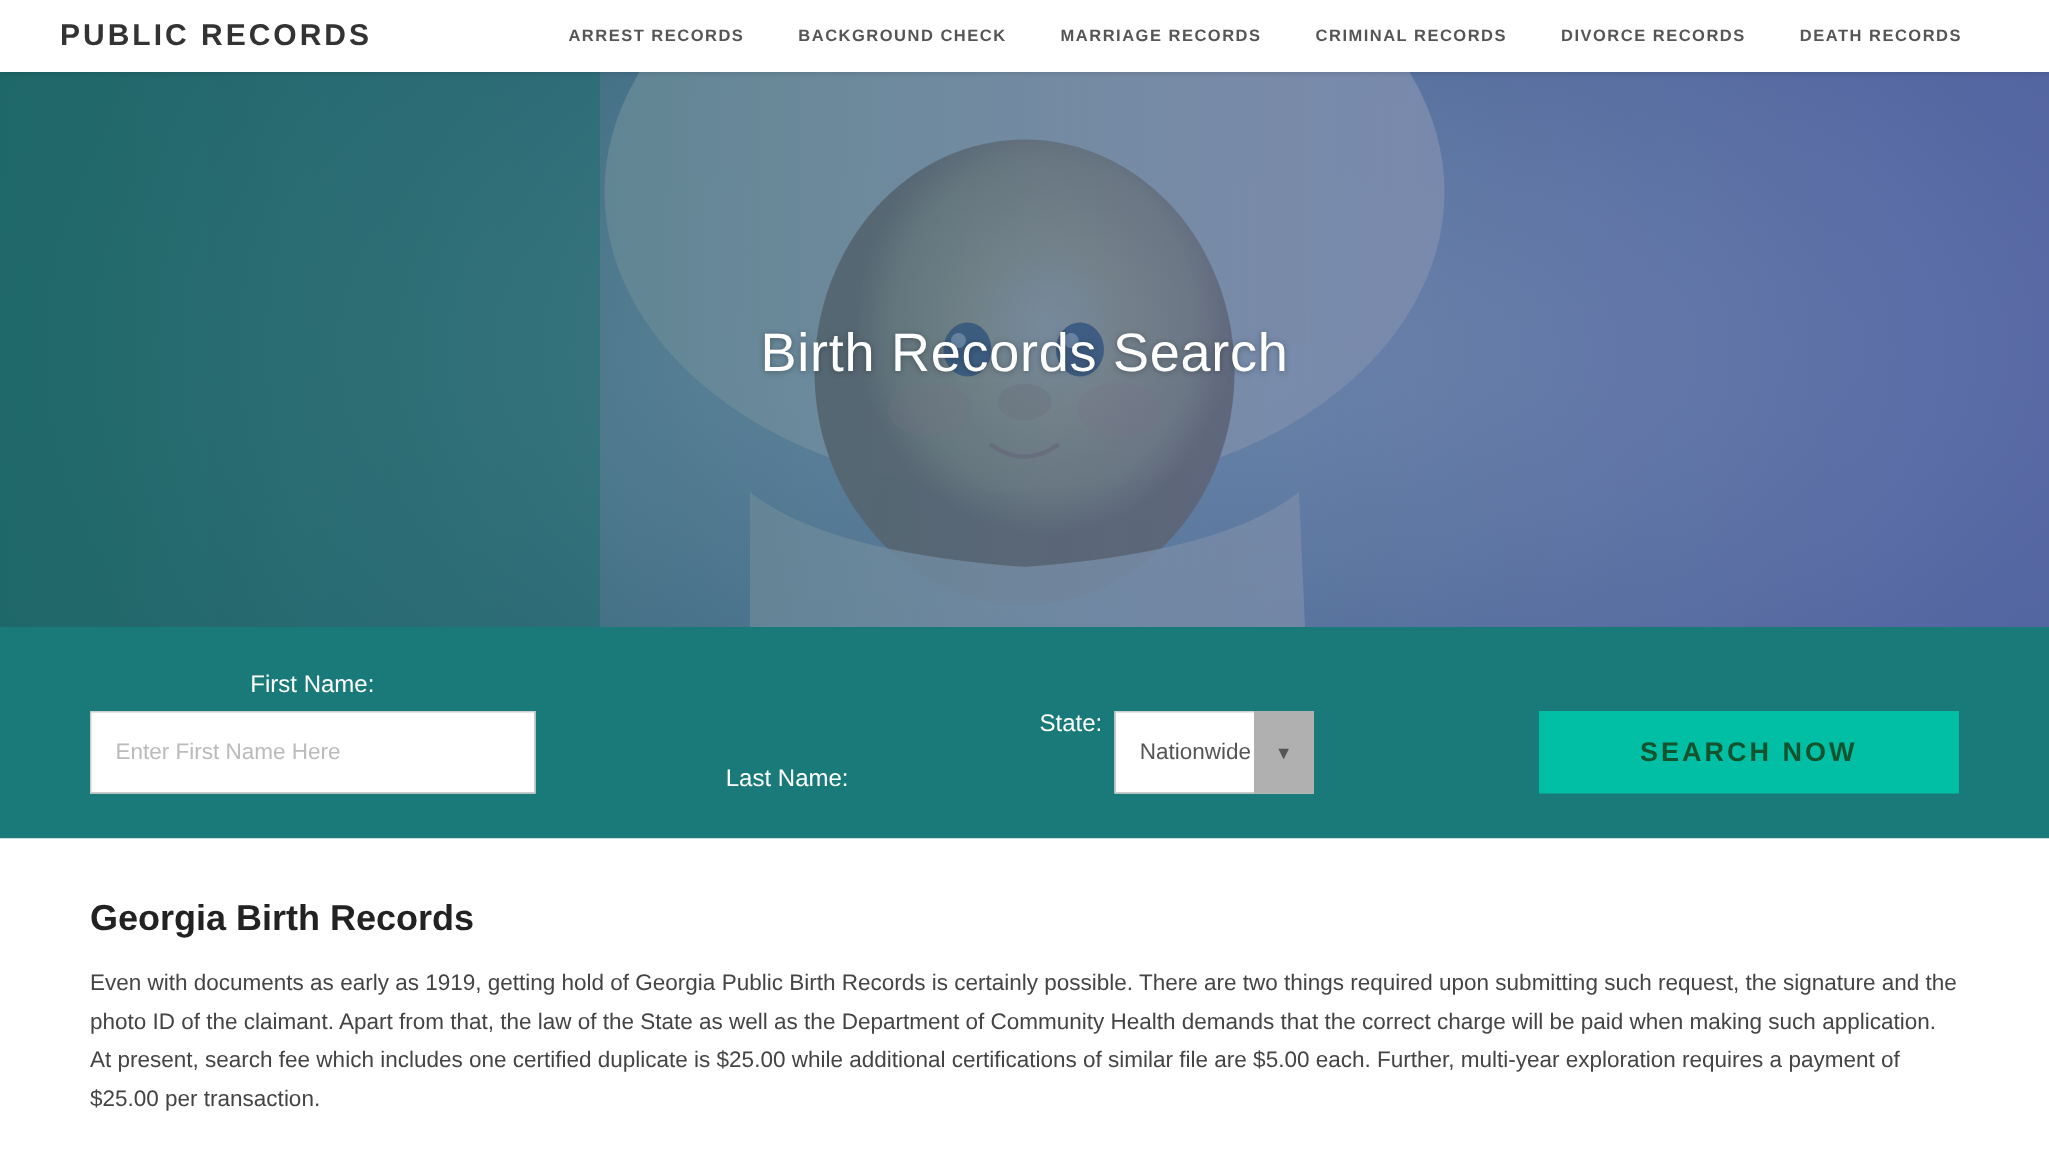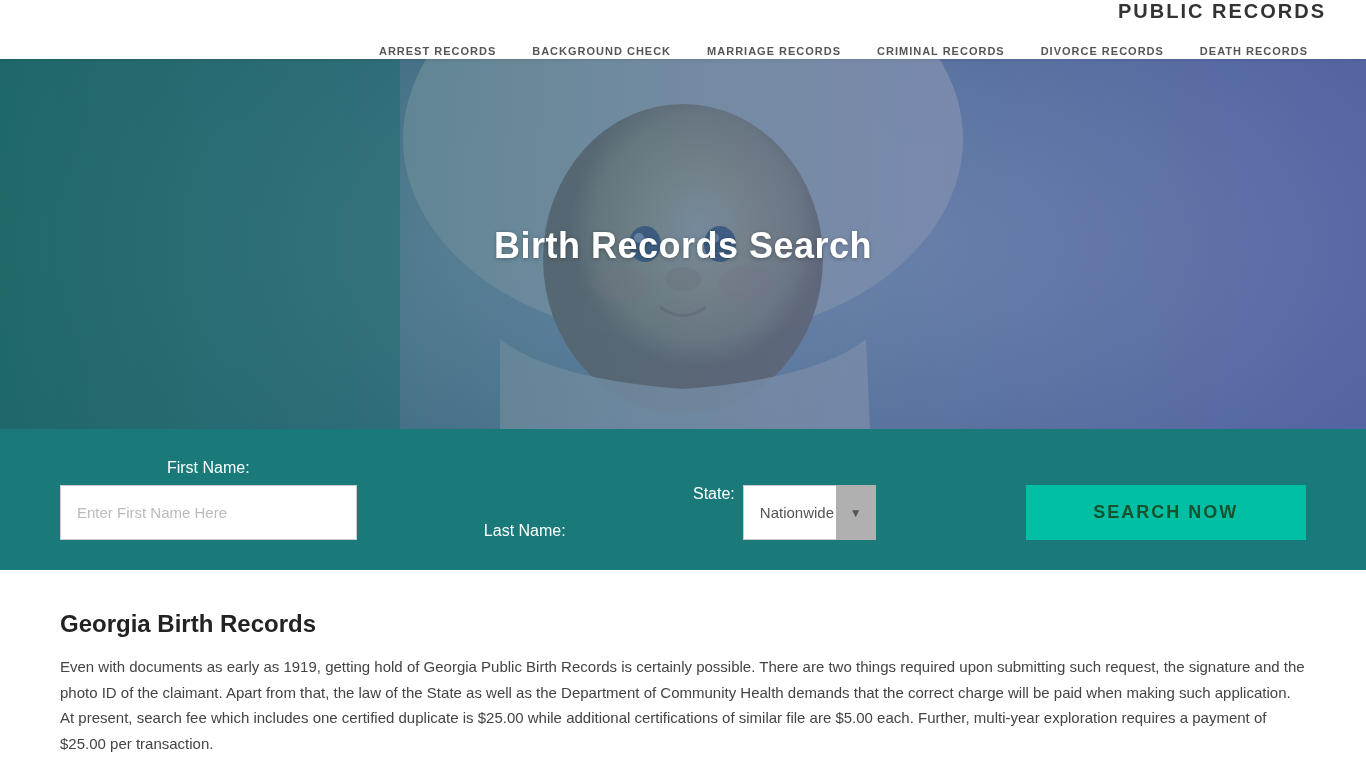--- a/index.html
+++ b/index.html
@@ -11,28 +11,27 @@
     body {
       font-family: 'Arial', sans-serif;
       width: 1366px;
       overflow-x: hidden;
     }
 
     
     .header {
       background-color: #fff;
       display: flex;
-      align-items: flex-end;
+      align-items: center;
       justify-content: space-between;
       padding: 0 40px;
-      height: 59px;
+      height: 48px;
       box-shadow: 0 1px 3px rgba(0,0,0,0.1);
       position: relative;
       z-index: 10;
-      flex-direction: column;
     }
 
     .logo {
       font-size: 20px;
       font-weight: 700;
       color: #333;
       letter-spacing: 2px;
       text-transform: uppercase;
     }
 
@@ -72,21 +71,21 @@
       inset: 0;
       background: linear-gradient(135deg, #1a7a7a 0%, #2a9d8f 25%, #ccc 50%, #b0c4cc 65%, #6a7fa0 80%, #5566aa 100%);
       z-index: 0;
     }
 
     .hero-title {
       position: relative;
       z-index: 3;
       color: #fff;
       font-size: 36px;
-      font-weight: 700;
+      font-weight: 400;
       text-align: center;
       text-shadow: 0 1px 4px rgba(0,0,0,0.3);
       letter-spacing: 0.5px;
       margin-top: 4px;
     }
 
     
     .baby-visual {
       position: absolute;
       top: 0;

